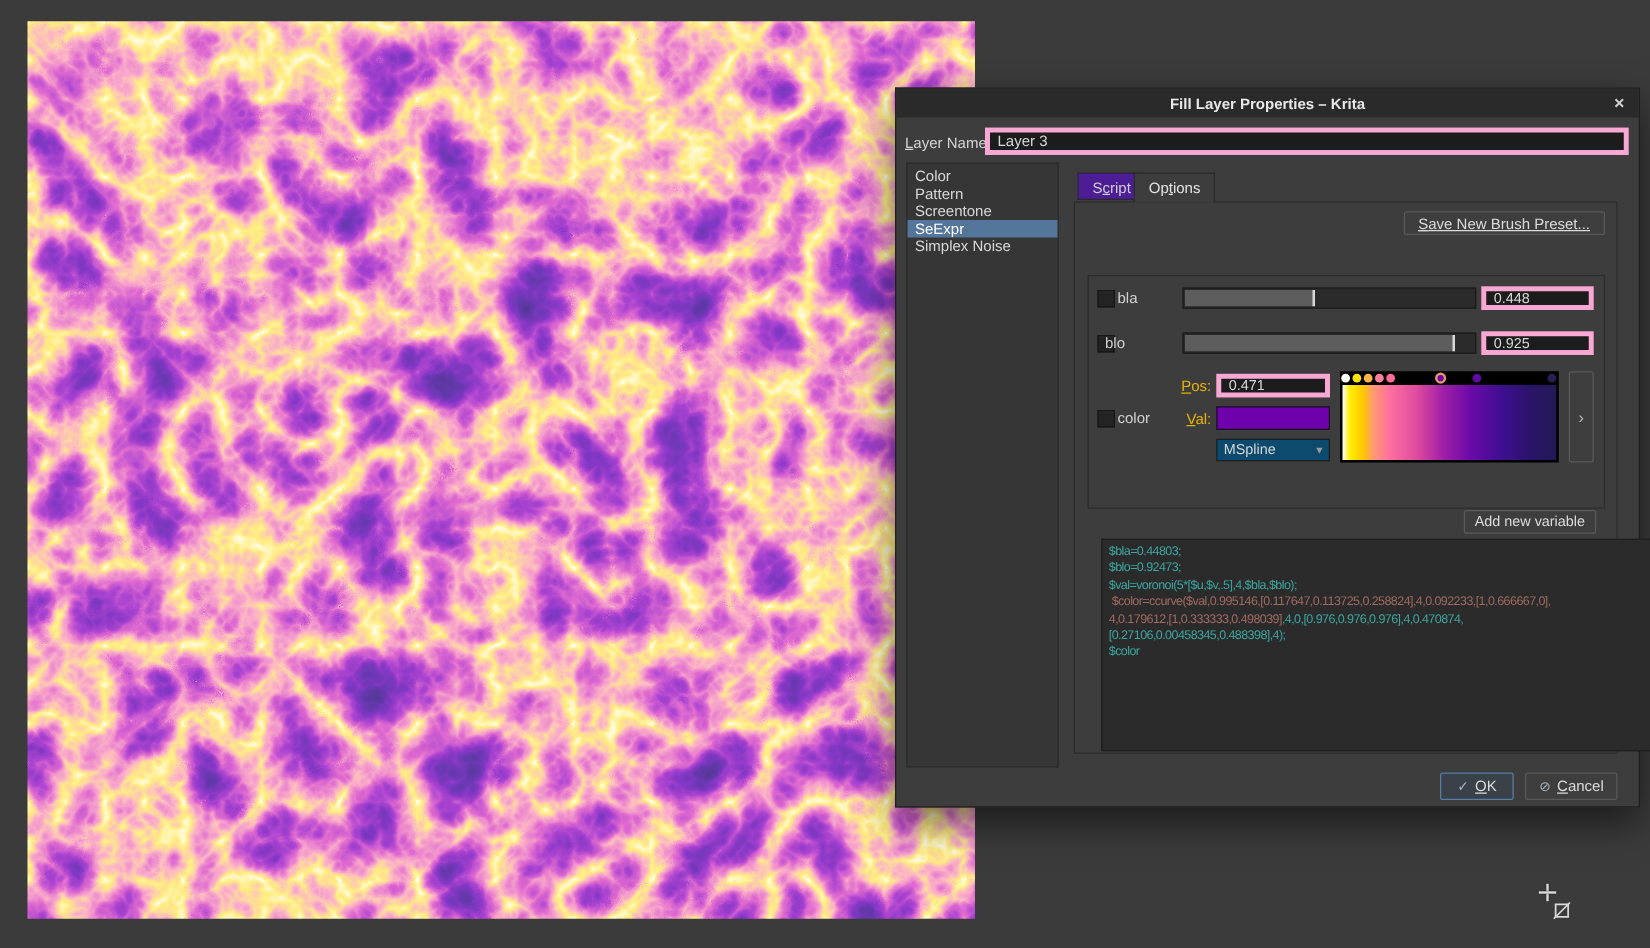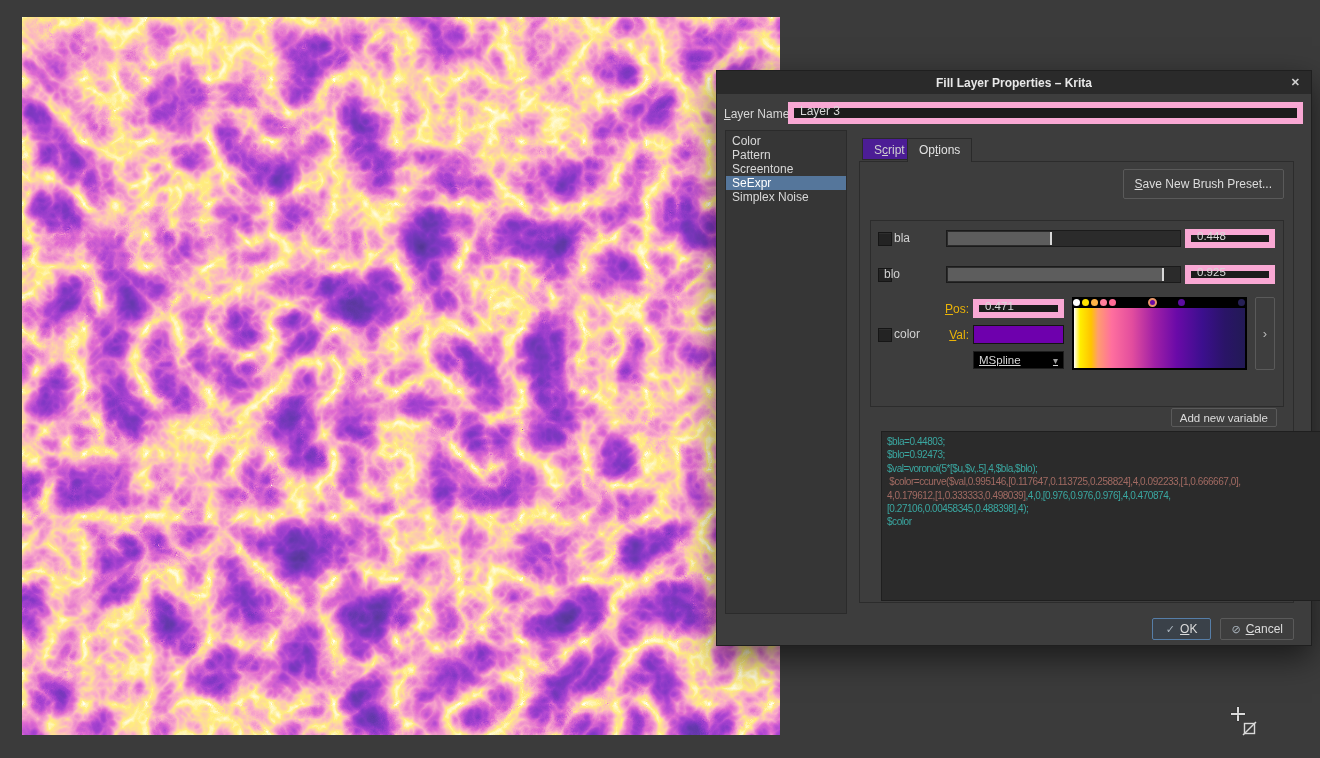--- a/index.html
+++ b/index.html
@@ -28,22 +28,22 @@
     background:var(--titlebar_bg,#2a2a2a);
     display:flex;align-items:center;justify-content:center;
     font-weight:bold;color:#e8e8e8;
   }
   .close-btn{
     position:absolute;right:8px;top:0;height:23px;display:flex;align-items:center;
     color:#cfcfcf;font-size:11px;cursor:default;padding:0 3px;
   }
 
   .field{
-    background:var(--field_bg,#1d1d1d);border:6px solid #f9a8d4;box-sizing:border-box;
-    color:#d8d8d8;display:flex;align-items:flex-end;padding:0 6px;
+    background:var(--field_bg,#1d1d1d);border:4px solid #f9a8d4;box-sizing:border-box;
+    color:#d8d8d8;display:flex;align-items:center;padding:0 6px;
   }
 
   .layer-label{left:7px;top:36px;}
   .layer-field{position:absolute;left:71px;top:31px;width:515px;height:22px;}
 
   
   .gen-list{
     left:8px;top:59px;width:122px;height:484px;
     background:var(--list_bg,#363636);border:1px solid #2b2b2b;box-sizing:border-box;
     padding-top:3px;
@@ -66,21 +66,21 @@
     left:142px;top:90px;width:435px;height:442px;
     border:1px solid #2c2c2c;box-sizing:border-box;
   }
 
   
   .btn{
     background:#3e3e3e;border:1px solid #5a5a5a;border-radius:2px;box-sizing:border-box;
     color:#dcdcdc;display:inline-flex;align-items:center;justify-content:center;
     font-size:12px;white-space:nowrap;
   }
-  .save-btn{position:absolute;right:9px;top:7px;height:30px;padding:4px 11px;}
+  .save-btn{position:absolute;right:9px;top:7px;height:19px;padding:4px 11px;text-decoration:underline;}
   .add-btn{position:absolute;right:16px;top:246px;height:19px;padding:0 8px;font-size:11.5px;}
 
   
   .vars-frame{
     position:absolute;left:10px;top:58px;width:414px;height:187px;
     border:1px solid #2c2c2c;box-sizing:border-box;
   }
   .checkbox{
     position:absolute;width:12px;height:12px;background:#232323;
     border:1px solid #161616;box-shadow:inset 0 1px 0 rgba(255,255,255,.05);
@@ -91,23 +91,23 @@
   }
   .slider .fill{
     position:absolute;left:1px;top:1px;bottom:1px;background:var(--slider_fill,#5d5d5d);
     border-right:2px solid #d8d8d8;box-sizing:border-box;
   }
   .num-field{position:absolute;width:90px;height:19px;font-size:11.5px;}
 
   .rlabel{position:absolute;width:46px;text-align:right;color:#eab308;}
   .swatch{position:absolute;border:1px solid #141414;box-sizing:border-box;}
   .combo{
-    position:absolute;background:#000000;border:1px solid #1d1d1d;box-sizing:border-box;
+    position:absolute;background:#0c4a6e;border:1px solid #1d1d1d;box-sizing:border-box;
     display:flex;align-items:center;justify-content:space-between;
-    color:#d6d6d6;font-size:11.5px;padding:0 5px;text-decoration:underline;
+    color:#d6d6d6;font-size:11.5px;padding:0 5px;
   }
   .combo .arrow{color:#9a9a9a;font-size:10px;}
 
   .grad-widget{position:absolute;left:201px;top:76px;width:175px;height:73px;background:#000;}
   .marker-strip{position:absolute;left:0;top:0;right:0;height:11px;}
   .marker{position:absolute;top:2px;width:7px;height:7px;border-radius:50%;margin-left:-3px;box-sizing:border-box;}
   .marker.ring{top:1px;width:9px;height:9px;border:2px solid #e8956a;margin-left:-4px;}
   .ramp{position:absolute;left:2px;right:2px;top:11px;bottom:2px;}
   .more-btn{position:absolute;left:384px;top:76px;width:20px;height:73px;color:#b8b8b8;font-size:13px;}
 

